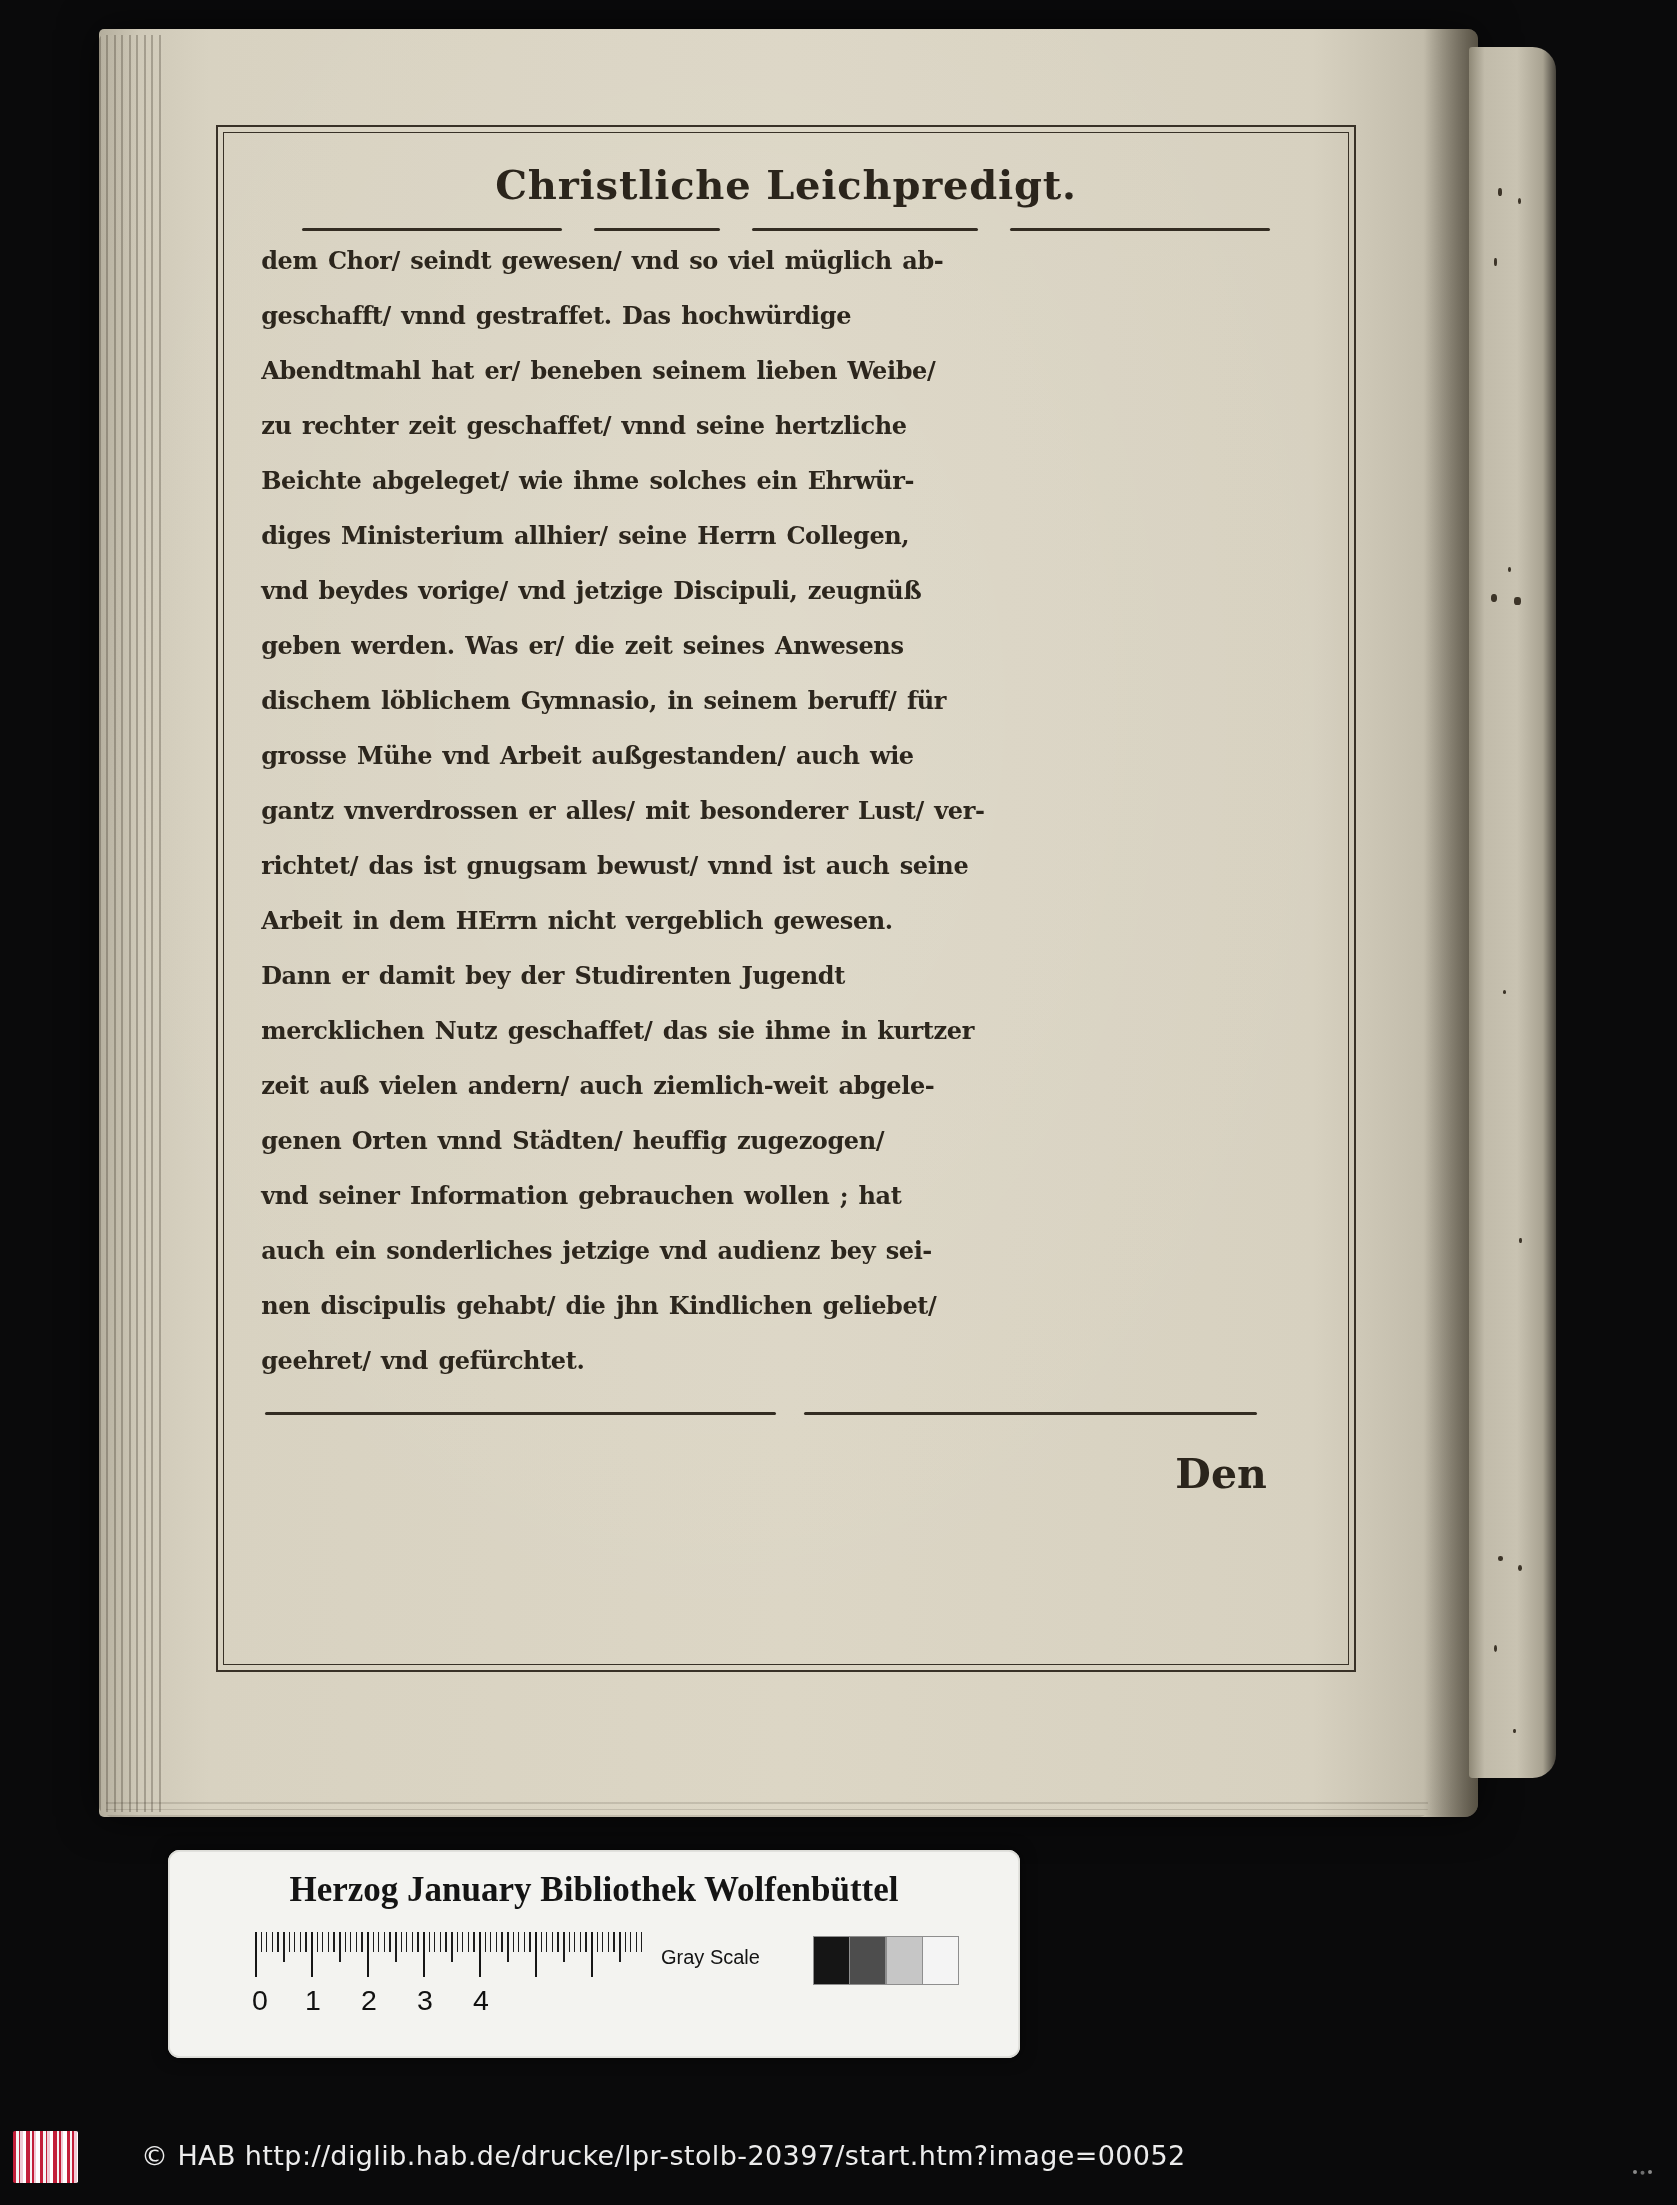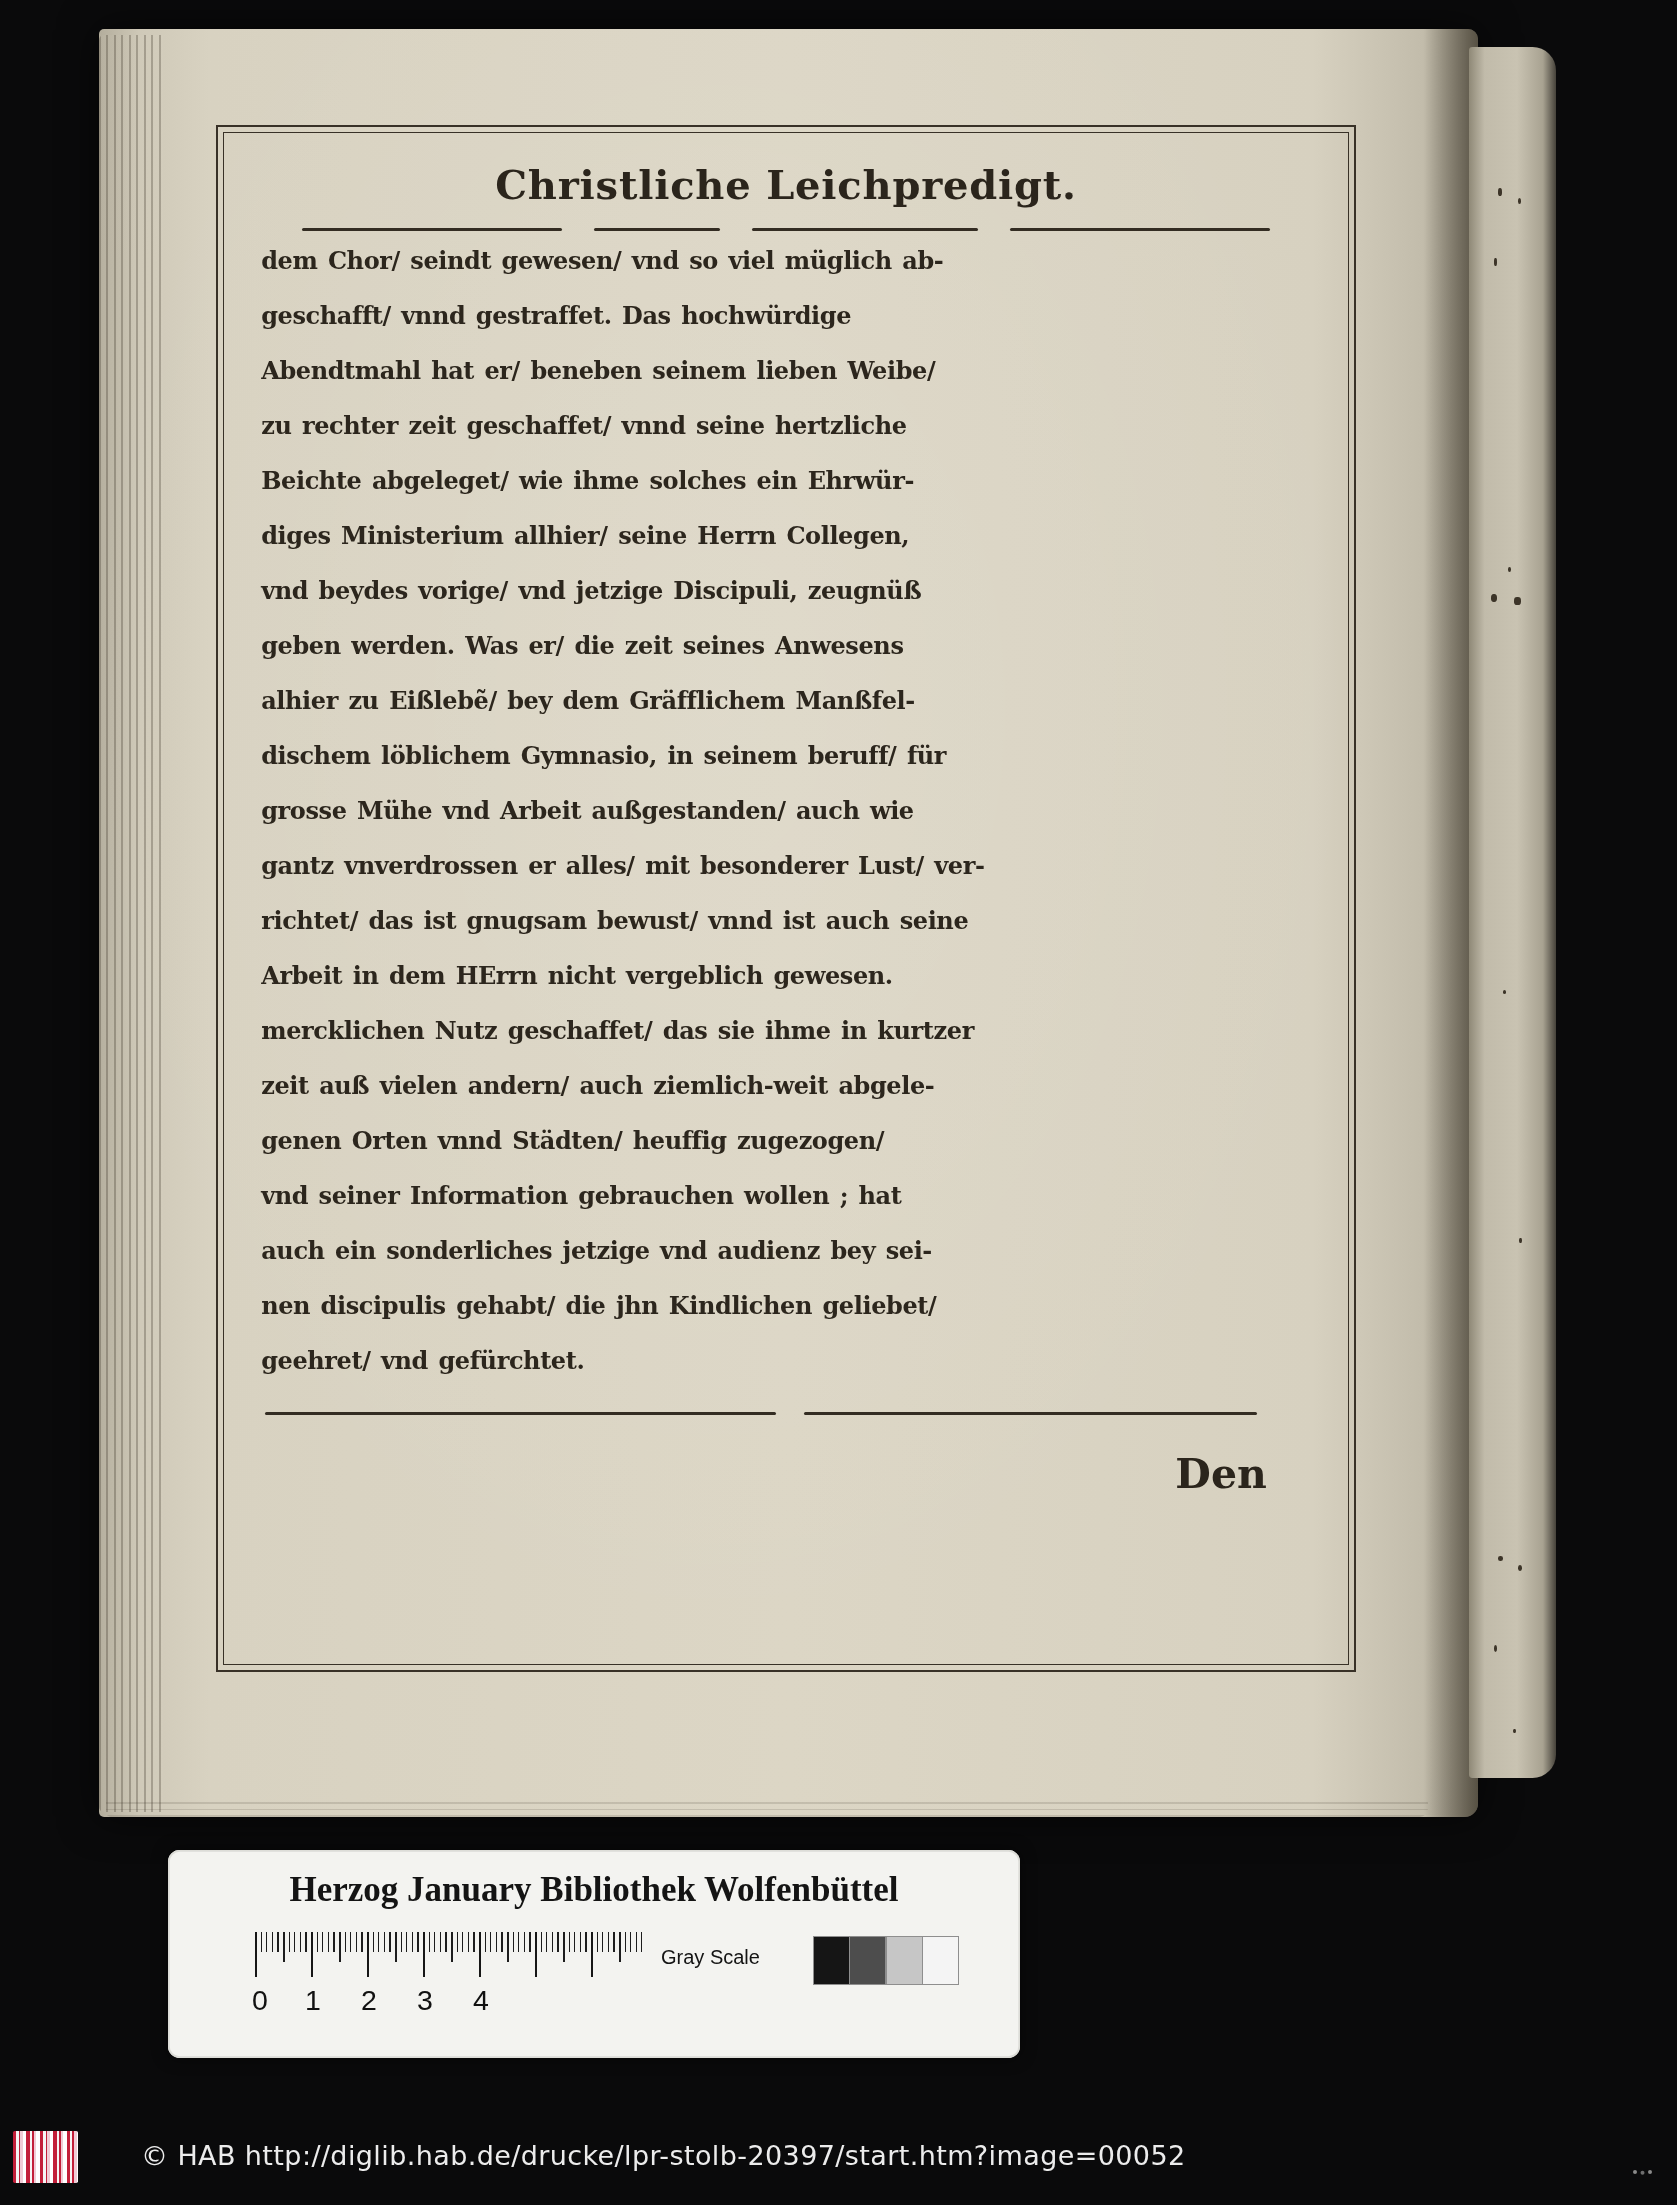--- a/index.html
+++ b/index.html
@@ -159,26 +159,26 @@
 
         <div class="body-text">
           <div class="body-line">dem Chor/ seindt gewesen/ vnd so viel müglich ab-</div>
           <div class="body-line">geschafft/ vnnd gestraffet.  Das hochwürdige</div>
           <div class="body-line">Abendtmahl hat er/ beneben seinem lieben Weibe/</div>
           <div class="body-line">zu rechter zeit geschaffet/ vnnd seine hertzliche</div>
           <div class="body-line">Beichte abgeleget/ wie ihme solches ein Ehrwür-</div>
           <div class="body-line">diges Ministerium allhier/ seine Herrn Collegen,</div>
           <div class="body-line">vnd beydes vorige/ vnd jetzige Discipuli, zeugnüß</div>
           <div class="body-line">geben werden. Was er/ die zeit seines Anwesens</div>
-          <div class="body-line">alhier zu Eißlebẽ/ bey dem Gräfflichem Manßfel-</div>
           <div class="body-line">dischem löblichem Gymnasio, in seinem beruff/ für</div>
           <div class="body-line">grosse Mühe vnd Arbeit außgestanden/ auch wie</div>
           <div class="body-line">gantz vnverdrossen er alles/ mit besonderer Lust/ ver-</div>
           <div class="body-line">richtet/ das ist gnugsam bewust/ vnnd ist auch seine</div>
           <div class="body-line">Arbeit in dem HErrn nicht vergeblich gewesen.</div>
+          <div class="body-line">Dann er damit bey der Studirenten Jugendt</div>
           <div class="body-line">mercklichen Nutz geschaffet/ das sie ihme in kurtzer</div>
           <div class="body-line">zeit auß vielen andern/ auch ziemlich-weit abgele-</div>
           <div class="body-line">genen Orten vnnd Städten/ heuffig zugezogen/</div>
           <div class="body-line">vnd seiner Information gebrauchen wollen ;  hat</div>
           <div class="body-line">auch ein sonderliches jetzige vnd audienz bey sei-</div>
           <div class="body-line">nen discipulis gehabt/ die jhn Kindlichen geliebet/</div>
           <div class="body-line">geehret/ vnd gefürchtet.</div>
         </div>
 
         <div class="end-divider">

